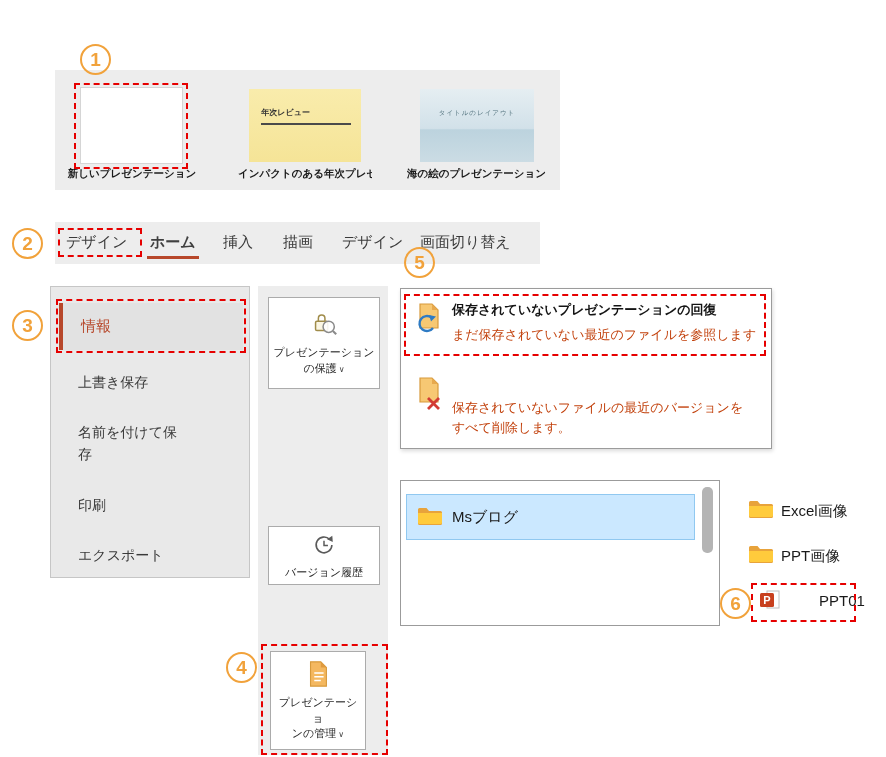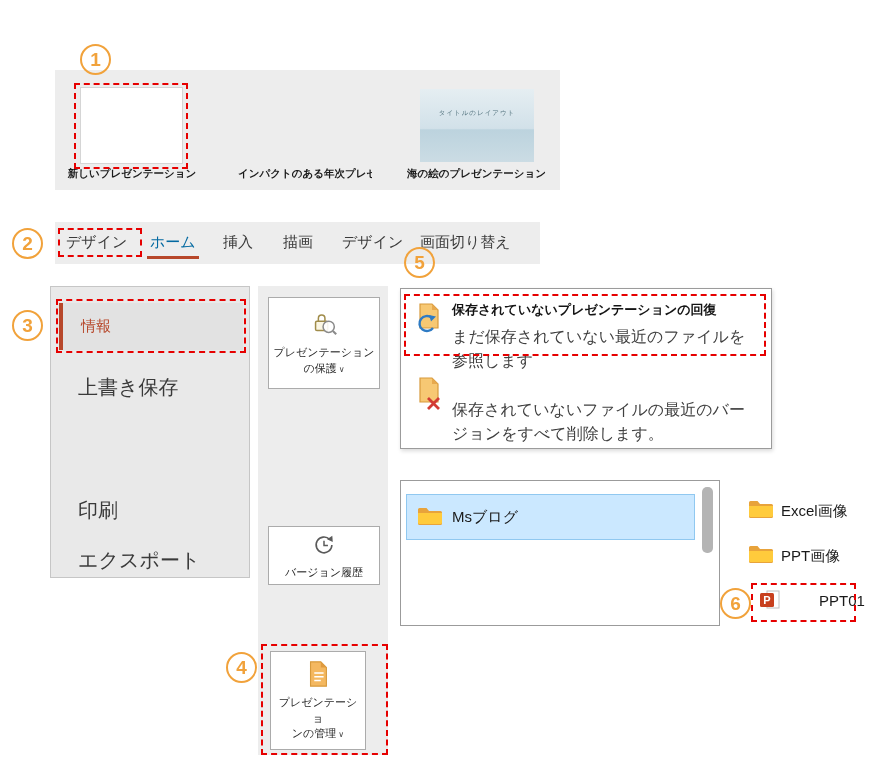--- a/index.html
+++ b/index.html
@@ -15,46 +15,50 @@
   .thumb{position:absolute;border:1px solid #D5D5D5;overflow:hidden}
   .thumb.yellow{background:linear-gradient(180deg,#F9ECAC 0%,#F5E497 100%);border:none}
   .thumb.sea{background:linear-gradient(180deg,#E5EEF2 0%,#D2E1E9 54%,#BCD3DE 56%,#CBDCE4 100%);border:none}
   .yellow-title{position:absolute;left:11%;top:24%;font-size:8px;font-weight:bold;color:#333;white-space:nowrap}
   .yellow-line{position:absolute;left:11%;right:9%;top:46%;height:2px;background:#4a4a4a}
   .sea-title{position:absolute;left:0;right:0;top:28%;text-align:center;font-size:6.5px;
     letter-spacing:1px;color:#54747f;white-space:nowrap}
   .tpl-label{position:absolute;font-size:10.5px;font-weight:bold;color:#1a1a1a;text-align:center;
     white-space:nowrap;overflow:hidden}
   .tab{position:absolute;font-size:15px;color:#3a3a3a;white-space:nowrap;cursor:default}
-  .tab.active{font-weight:normal;color:#0369a1}
+  .tab.active{font-weight:bold;color:#404040}
   .tab-underline{position:absolute;height:3px;background:#B7472A}
-  .bs-item{position:absolute;font-size:20px;color:#3a3a3a;line-height:1.6}
+  .bs-item{position:absolute;font-size:14px;color:#3a3a3a;line-height:1.6}
   .bs-active-text{position:absolute;font-size:15px;color:#B7472A}
   .bs-active-bar{position:absolute;background:#B7472A}
   .infobtn{position:absolute;background:#fff;border:1px solid #ABABAB;display:flex;flex-direction:column;
     align-items:center;justify-content:center;gap:6px;text-align:center;padding:4px}
   .infobtn .lbl{font-size:11px;color:#2a2a2a;line-height:1.45;white-space:pre-line}
   .chev{font-size:8px;color:#444;margin-left:2px}
   .panel{position:absolute;background:#fff;border:1px solid #9B9B9B}
   .menu-title{position:absolute;font-size:13px;font-weight:bold;color:#141414;white-space:nowrap}
-  .menu-desc{position:absolute;font-size:16px;color:#404040;line-height:1.5}
+  .menu-desc{position:absolute;font-size:13px;color:#c2410c;line-height:1.5}
   .file-label{position:absolute;font-size:15px;color:#1a1a1a;white-space:nowrap}
   .sel-row{position:absolute;background:#CBE8FF;border:1px solid #90C8F0}
   .scrollbar{position:absolute;width:11px;background:#B4B4B4;border-radius:5px}
   .icon{display:inline-block;line-height:0}
 </style>
 </head>
 <body>
 
 <div id="canvas">
 
   <div class="graybg" style="left:55px;top:70px;width:505px;height:120px"></div>
 
   <div class="thumb" style="left:80px;top:87px;width:103px;height:77px;background:#fff"></div>
 
+  <div class="thumb yellow" style="left:249px;top:89px;width:112px;height:73px">
+    <div class="yellow-title">年次レビュー</div>
+    <div class="yellow-line"></div>
+  </div>
 
   <div class="thumb sea" style="left:420px;top:89px;width:114px;height:73px">
     <div class="sea-title">タイトルのレイアウト</div>
   </div>
 
   <div class="tpl-label" style="left:62px;top:167px;width:140px">新しいプレゼンテーション</div>
   <div class="tpl-label" style="left:238px;top:167px;width:134px">インパクトのある年次プレゼン…</div>
   <div class="tpl-label" style="left:407px;top:167px;width:142px">海の絵のプレゼンテーション (…</div>
 
   <div class="redbox" style="left:74px;top:83px;width:114px;height:86px"></div>
@@ -80,20 +84,21 @@
       <span>5</span>
     </div>
 
   <div class="graybg" style="left:50px;top:286px;width:200px;height:292px;border:1px solid #C6C6C6;background:#E9E9E9"></div>
 
   <div class="abs" style="left:59px;top:303px;width:184px;height:47px;background:#E2E2E2"></div>
   <div class="bs-active-bar" style="left:59px;top:303px;width:4px;height:47px"></div>
   <div class="bs-active-text" style="left:81px;top:317px">情報</div>
 
   <div class="bs-item" style="left:78px;top:371px">上書き保存</div>
+  <div class="bs-item" style="left:78px;top:421px;width:102px">名前を付けて保存</div>
   <div class="bs-item" style="left:78px;top:494px">印刷</div>
   <div class="bs-item" style="left:78px;top:544px">エクスポート</div>
 
   <div class="redbox" style="left:56px;top:299px;width:190px;height:54px"></div>
   <div class="annot" style="left:12px;top:310px">
       <span>3</span>
     </div>
 
   <div class="graybg" style="left:258px;top:286px;width:130px;height:469px"></div>
 

